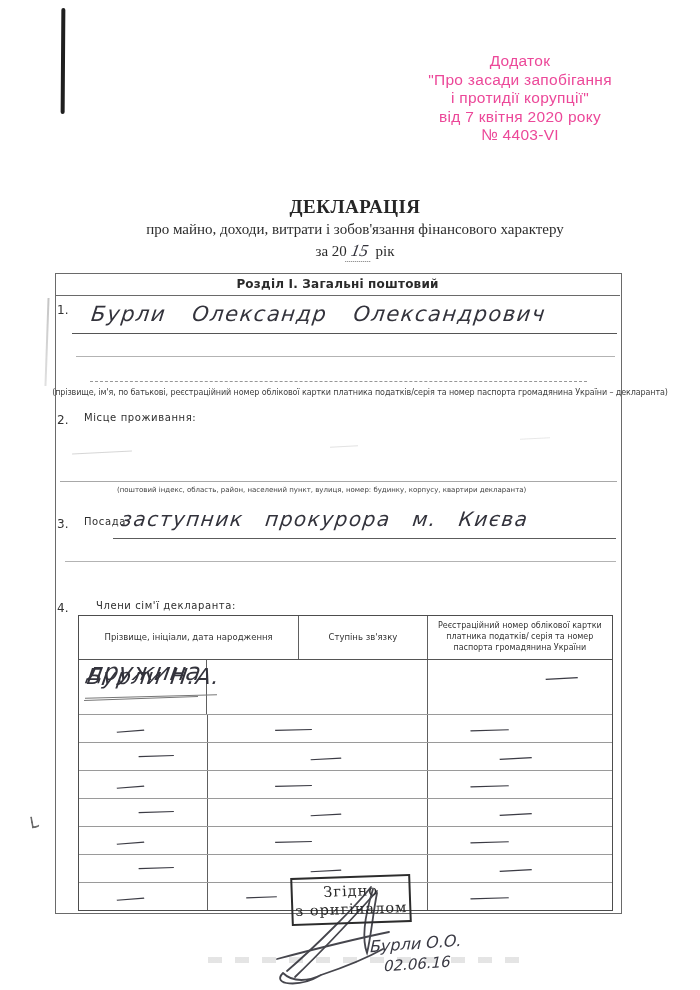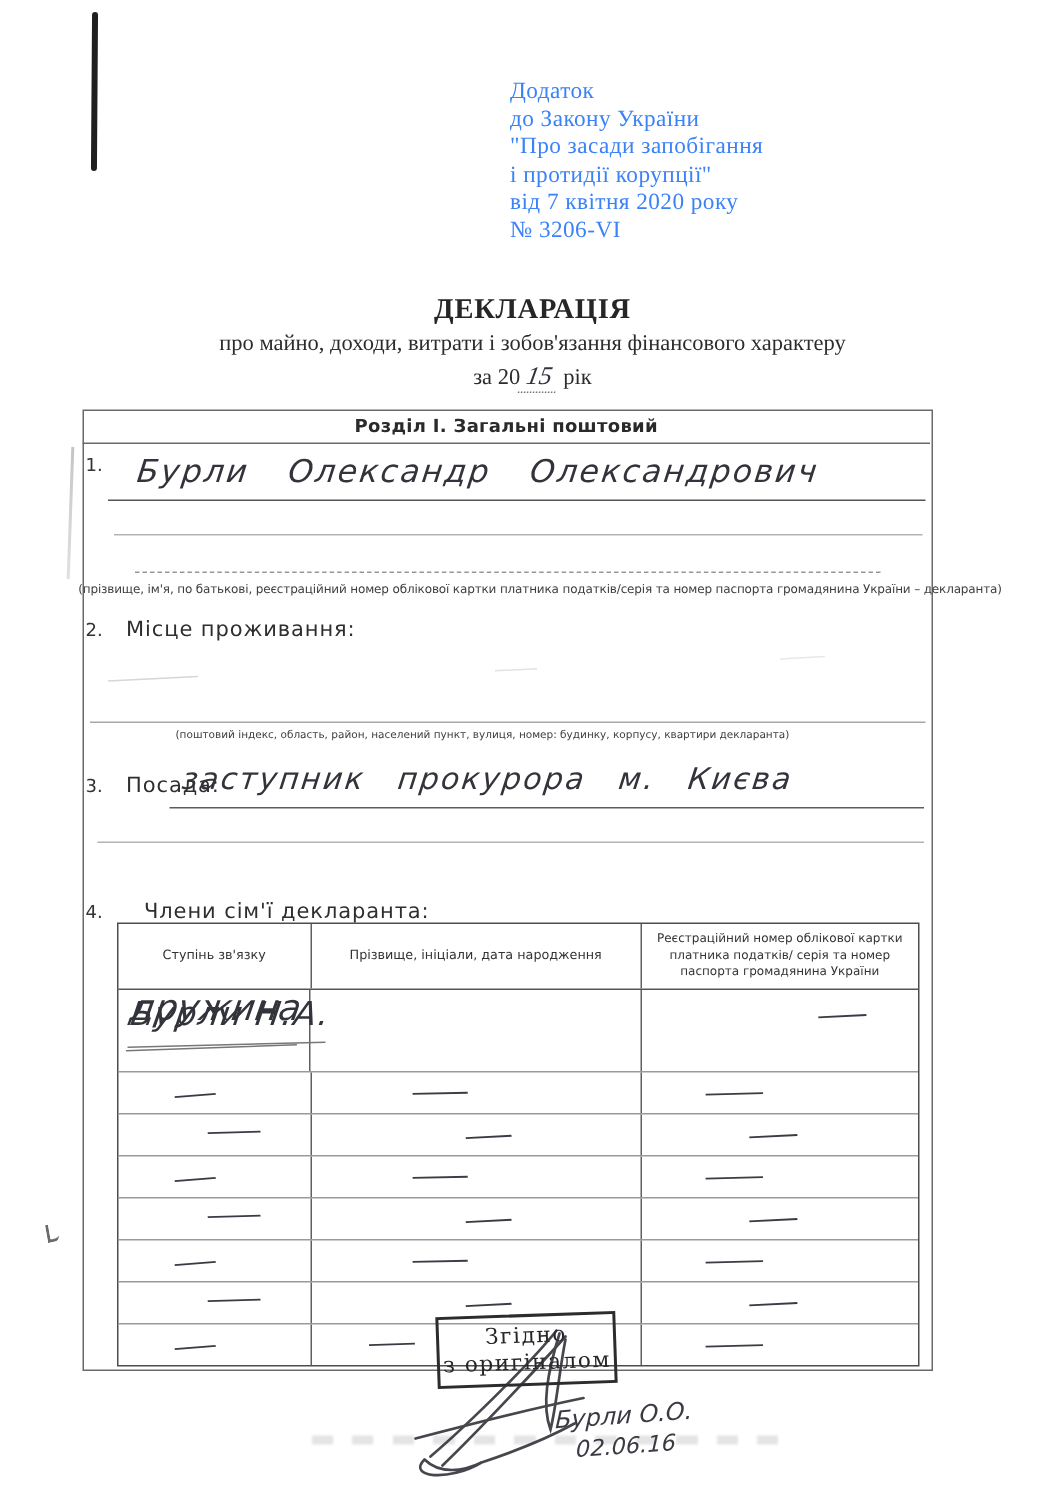--- a/index.html
+++ b/index.html
@@ -13,38 +13,38 @@
     background:#1f1f1f;border-radius:2px;transform:rotate(.4deg);}
   .artifact-left-squiggle{position:absolute;left:46px;top:298px;width:2px;height:88px;
     background:linear-gradient(#8a8a8a,#c2c2c2);opacity:.5;transform:rotate(2deg);}
   .artifact-mark{position:absolute;left:31px;top:816px;width:6px;height:10px;
     border-left:2px solid #3a3a3a;border-bottom:2px solid #3a3a3a;
     border-radius:0 0 4px 0;opacity:.75;transform:rotate(-10deg);}
   .bottom-noise{position:absolute;left:208px;top:957px;width:315px;height:6px;
     background:repeating-linear-gradient(90deg,rgba(110,110,110,.45) 0 14px,transparent 14px 27px);
     opacity:.4;filter:blur(.6px);}
   
-  .doc-ref{position:absolute;left:340px;top:52px;width:360px;
-    font-family:Liberation Serif, serif;font-size:15.5px;line-height:18.5px;
-    color:#3b82f6;letter-spacing:.3px;}
+  .doc-ref{position:absolute;left:340px;top:52px;width:360px;text-align:center;
+    font-family:Liberation Sans, sans-serif;font-size:15.5px;line-height:18.5px;
+    color:#ec4899;letter-spacing:.3px;}
   
   .title-block{position:absolute;left:30px;top:196px;width:650px;text-align:center;font-family:Liberation Serif, serif;}
   .doc-title{font-size:19px;font-weight:bold;letter-spacing:.5px;color:#262626;}
   .doc-subtitle{font-size:15px;margin-top:3px;color:#2c2c2c;}
   .doc-year{font-size:15px;margin-top:3px;color:#2c2c2c;}
   .year-hw{display:inline-block;font-style:italic;font-size:17px;color:#33333c;
     border-bottom:1px dotted #777;padding:0 4px;transform:skewX(-10deg);}
   
   .formbox{position:absolute;left:55px;top:273px;width:565px;height:639px;
     border:1px solid #6a6a6a;}
   .section-bar{position:absolute;left:55px;top:273px;width:565px;height:22px;
     border-bottom:1px solid #6a6a6a;text-align:center;
     font-size:12px;font-weight:bold;color:#2a2a2a;line-height:23px;letter-spacing:.2px;}
   .item-num{position:absolute;font-size:12px;color:#333;}
-  .item-label{position:absolute;font-size:14px;color:#2e2e2e;letter-spacing:.6px;}
+  .item-label{position:absolute;font-size:10px;color:#2e2e2e;letter-spacing:.6px;}
   .caption{position:absolute;color:#3d3d3d;white-space:nowrap;text-align:center;}
   .rule{position:absolute;height:0;border-top:1px solid #555;}
   .rule-faint{border-top-color:#b3b3b3;}
   .rule-dashed{border-top-style:dashed;border-top-color:#979797;}
   .rule-light{border-top-color:#a8a8a8;}
   
   .hw{position:absolute;font-style:italic;color:#33333c;transform:skewX(-7deg);
     transform-origin:left bottom;white-space:nowrap;}
   .hw-smudge{position:absolute;height:0;border-top:1.5px solid #8a8a8a;transform:rotate(-3deg);}
   
@@ -93,25 +93,24 @@
 
 <div class="page">
 
   <div class="artifact-topline"></div>
   <div class="artifact-left-squiggle"></div>
   <div class="artifact-mark"></div>
   <div class="bottom-noise"></div>
 
   <div class="doc-ref">
     <div>Додаток</div>
-    <div>до Закону України</div>
     <div>"Про засади запобігання</div>
     <div>і протидії корупції"</div>
     <div>від 7 квітня 2020 року</div>
-    <div>№ 3206-VI</div>
+    <div>№ 4403-VI</div>
   </div>
 
   <div class="title-block">
     <div class="doc-title">ДЕКЛАРАЦІЯ</div>
     <div class="doc-subtitle">про майно, доходи, витрати і зобов'язання фінансового характеру</div>
     <div class="doc-year">
       <span>за 20</span><span class="year-hw">15</span>
       <span>рік</span>
     </div>
   </div>
@@ -138,22 +137,22 @@
   <div class="item-label" style="left:84px;top:516px;">Посада:</div>
   <div class="hw" style="left:120px;top:507px;font-size:20px;letter-spacing:1.5px;word-spacing:14px;">заступник прокурора м. Києва</div>
   <div class="rule" style="left:113px;top:538px;width:503px;border-top-color:#5c5c5c;"></div>
   <div class="rule rule-faint" style="left:65px;top:561px;width:551px;"></div>
 
   <div class="item-num" style="left:57px;top:601px;">4.</div>
   <div class="item-label" style="left:96px;top:600px;">Члени сім'ї декларанта:</div>
 
   <div class="ftable">
     <div class="thead">
+      <div class="tcell tc2 thcell">Прізвище, ініціали, дата народження</div>
       <div class="tcell tc1 thcell">Ступінь зв'язку</div>
-      <div class="tcell tc2 thcell">Прізвище, ініціали, дата народження</div>
       <div class="tcell tc3 thcell" style="font-size:8px;">Реєстраційний номер облікової картки платника податків/ серія та номер паспорта громадянина України</div>
     </div>
     <div class="rows">
       <div class="trow trow-first">
         <div class="tcell tc1">
           <span class="hw-relation">дружина</span>
           <span class="hw-underline" style="left:5px;top:38px;width:114px;transform:rotate(-2deg);"></span>
         </div>
         <div class="tcell tc2">
           <span class="hw-name" style="left:8px;">Бурли Н.А.</span>

